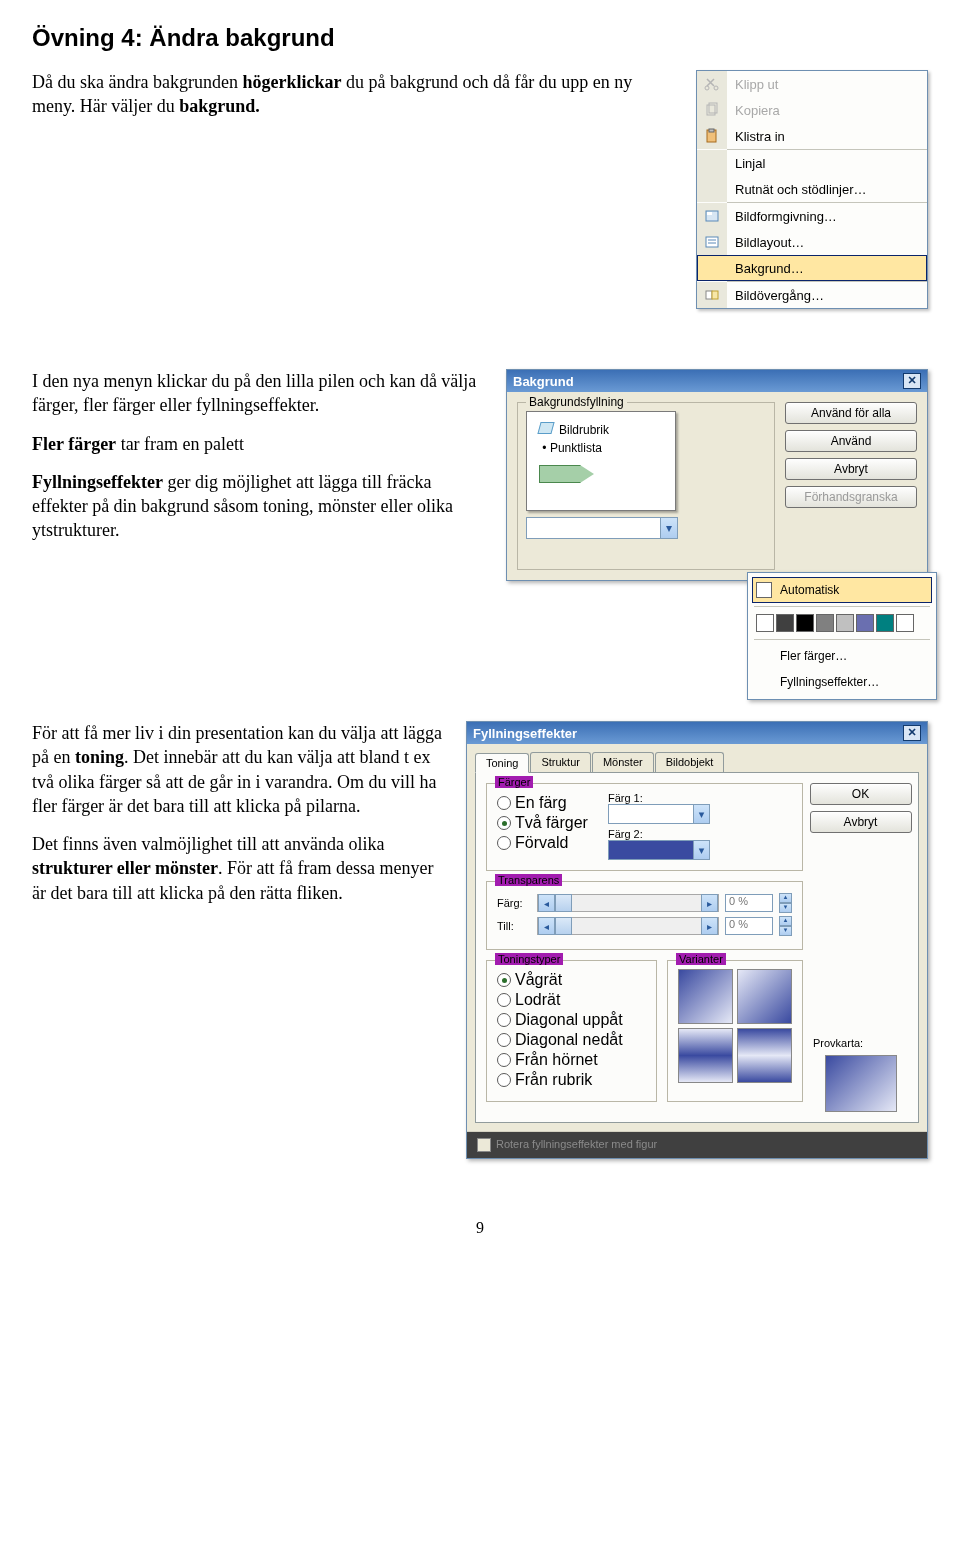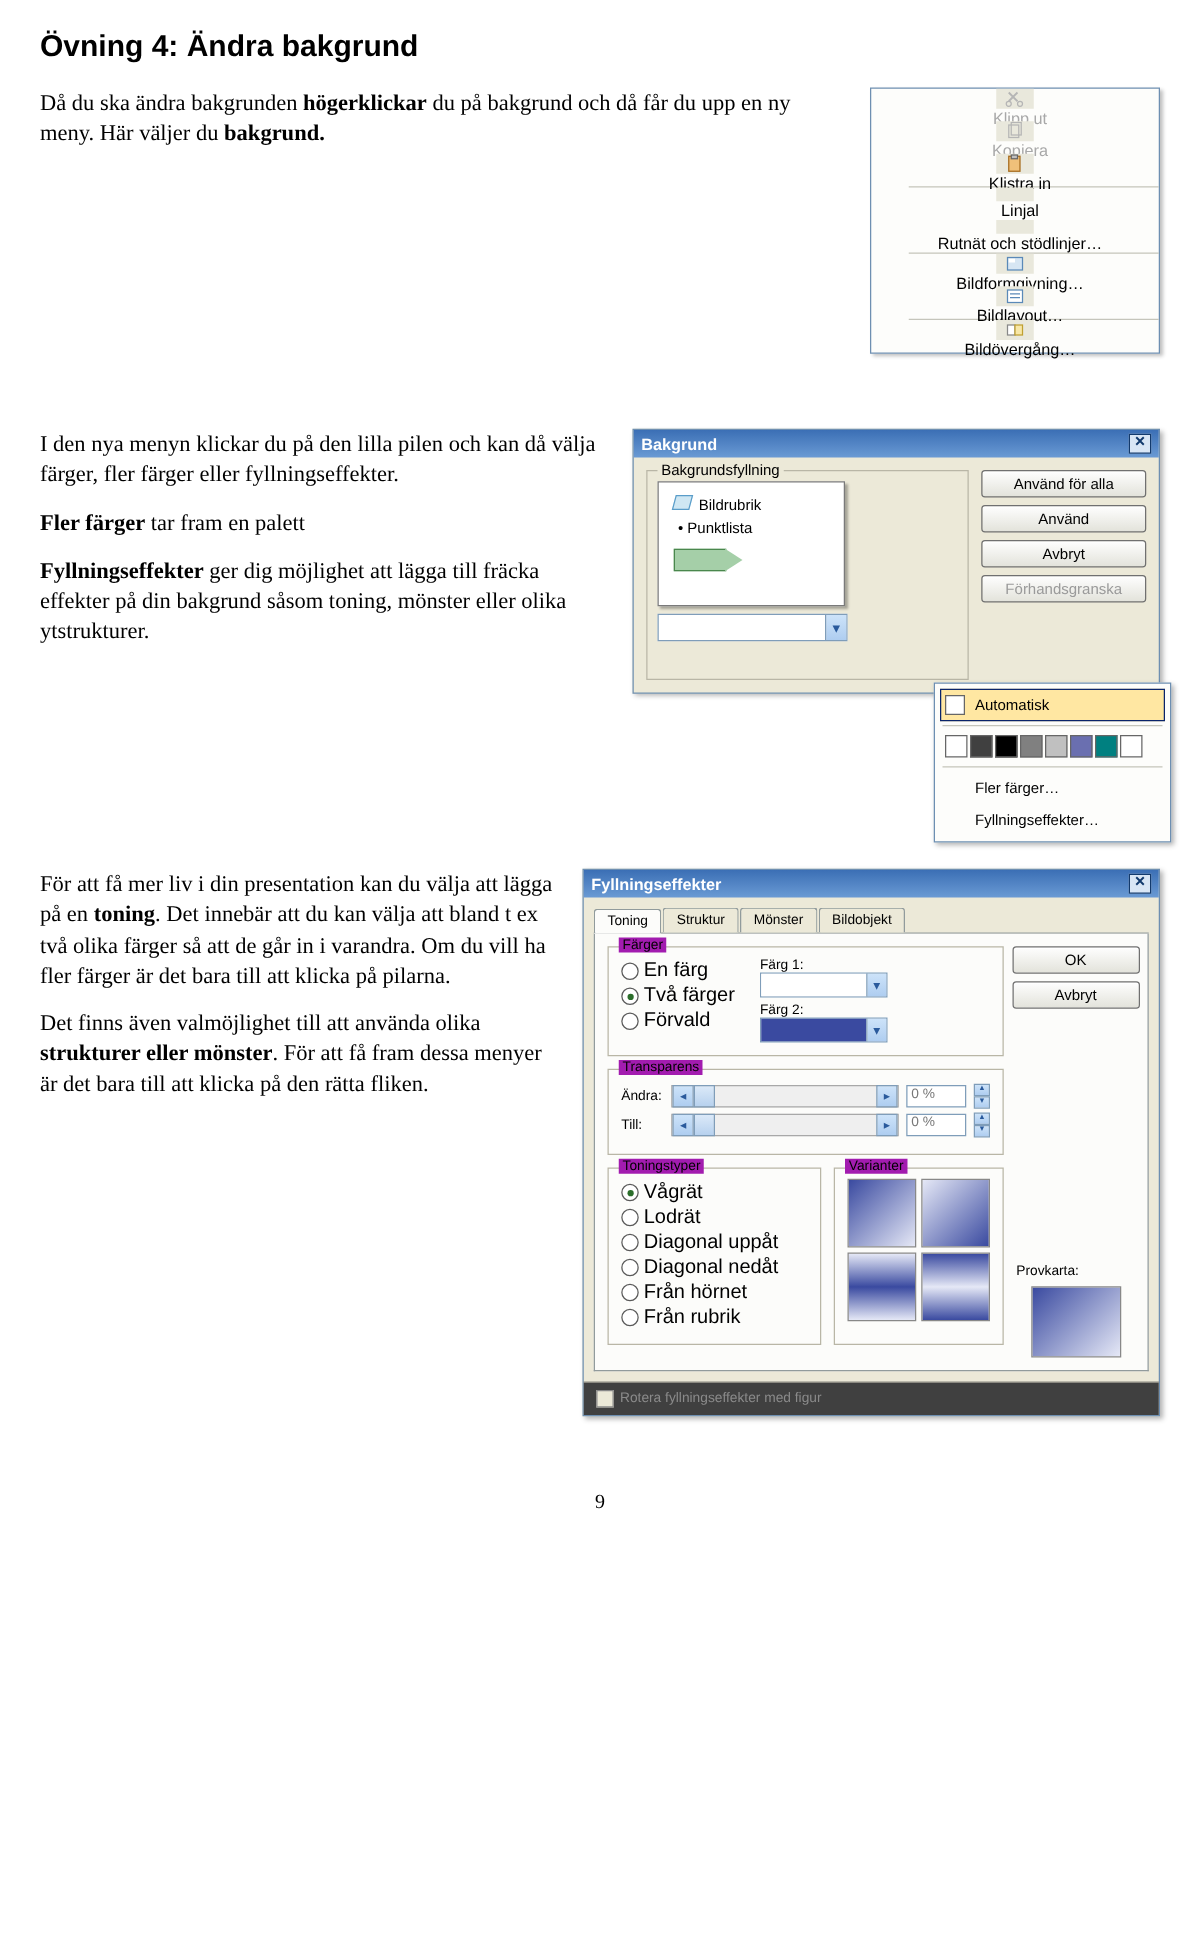--- a/index.html
+++ b/index.html
@@ -41,21 +41,20 @@
     border: 1px solid #6e8fb1;
     font-family: Tahoma, Arial, sans-serif;
     font-size: 13px;
     box-shadow: 2px 2px 3px rgba(0,0,0,0.25);
   }
   .ctx-row {
     display: flex;
     align-items: center;
     height: 26px;
     cursor: default;
-    flex-direction: column;
   }
   .ctx-icon-col {
     width: 30px;
     background: #e9e8dc;
     height: 100%;
     display: flex;
     align-items: center;
     justify-content: center;
   }
   .ctx-label {
@@ -346,20 +345,24 @@
         <div class="ctx-icon-col">
             <span class="ico">
           <svg viewBox="0 0 16 16">
                 <rect x="2" y="3" width="12" height="10" fill="#fff" stroke="#5a89b8"></rect>
                 <line x1="4" y1="6" x2="12" y2="6" stroke="#5a89b8"></line>
                 <line x1="4" y1="9" x2="12" y2="9" stroke="#5a89b8"></line>
               </svg>
         </span>
           </div>
         <div class="ctx-label">Bildlayout…</div>
+      </div>
+      <div class="ctx-row highlight">
+        <div class="ctx-icon-col"></div>
+        <div class="ctx-label">Bakgrund…</div>
       </div>
       <div class="ctx-sep"></div>
       <div class="ctx-row">
         <div class="ctx-icon-col">
             <span class="ico">
           <svg viewBox="0 0 16 16">
                 <rect x="2" y="4" width="6" height="8" fill="#fff" stroke="#888"></rect>
                 <rect x="8" y="4" width="6" height="8" fill="#f7e7a8" stroke="#c0a030"></rect>
               </svg>
         </span>
@@ -486,21 +489,21 @@
                       <div class="sw" style="background:#3a4aa0;"></div>
                       <div class="arrow">▾</div>
                     </div>
                 </div>
               </div>
             </div>
 
             <div class="group">
               <div class="group-legend">Transparens</div>
               <div class="trans-row">
-                <span style="width:34px;">Ändra:</span>
+                <span style="width:34px;">Färg:</span>
                 <div class="scroll-track">
                   <div class="scroll-btn">◂</div>
                   <div class="scroll-thumb"></div>
                   <div style="flex:1"></div>
                   <div class="scroll-btn">▸</div>
                 </div>
                 <div class="pct-box">0 %</div>
                 <div class="spin">
                     <div class="spin-btn">▴</div>
                     <div class="spin-btn">▾</div>

